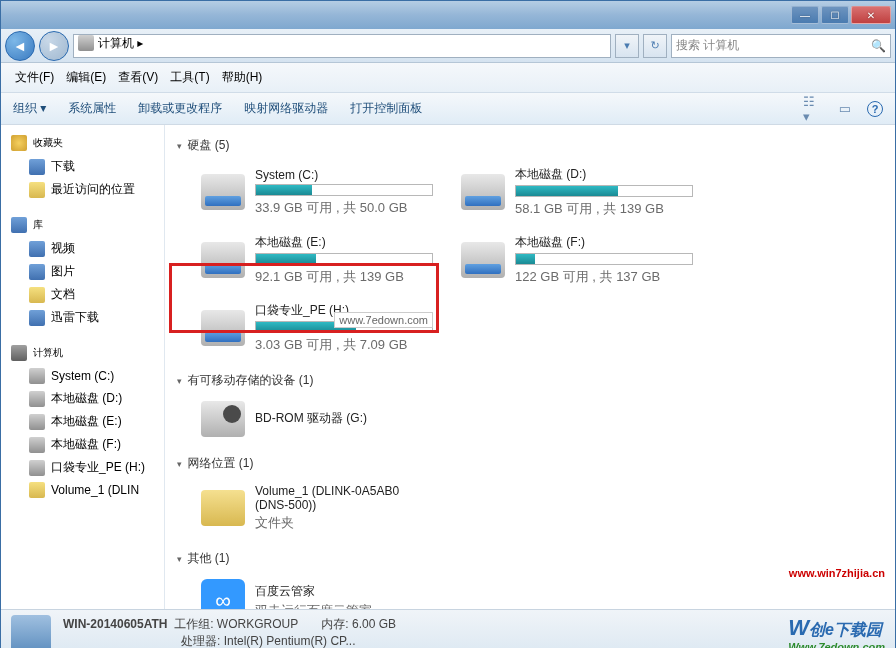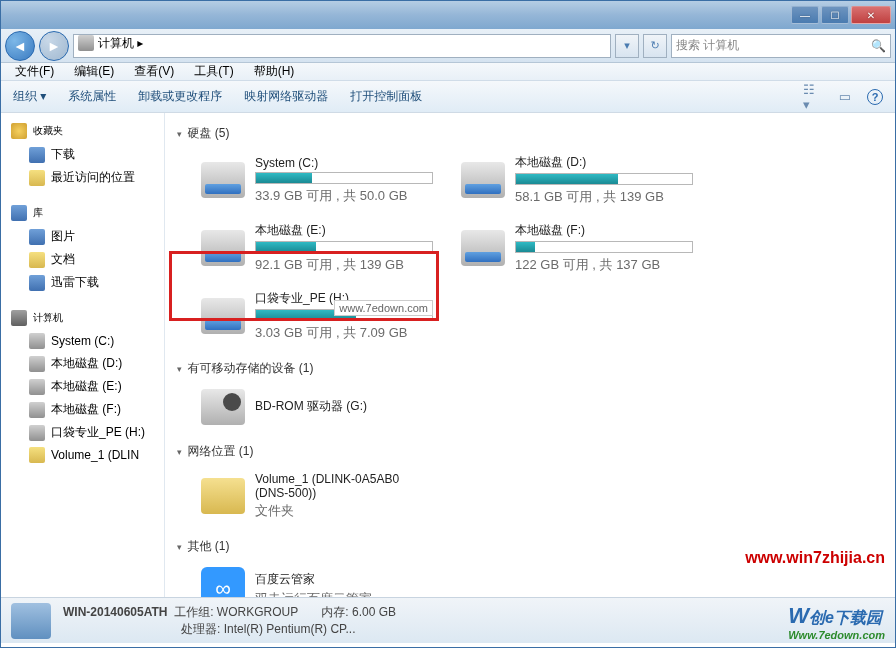--- a/index.html
+++ b/index.html
@@ -11,21 +11,21 @@
 .wc-min { background: linear-gradient(#6d94bf,#4a7bb0); }
 .wc-max { background: linear-gradient(#6d94bf,#4a7bb0); }
 .wc-close { background: linear-gradient(#d87070,#c04040); width: 40px; }
 .navbar { height: 34px; background: linear-gradient(to bottom, #e8f0f7, #d5e3f0); display: flex; align-items: center; padding: 0 4px; border-bottom: 1px solid #b5c6d6; gap: 4px; }
 .nav-btn { width: 30px; height: 30px; border-radius: 50%; background: radial-gradient(circle at 30% 30%, #7db8e8, #3a7ac0); border: 1px solid #2a6ab0; display: flex; align-items: center; justify-content: center; color: #fff; font-size: 14px; cursor: pointer; }
 .nav-btn.disabled { background: radial-gradient(circle at 30% 30%, #c8d8e8, #a0b8d0); }
 .addrbar { flex: 1; height: 24px; background: #fff; border: 1px solid #a0b0c0; display: flex; align-items: flex-start; padding: 0 4px; font-size: 12px; gap: 4px; }
 .addr-icon { width: 16px; height: 16px; background: linear-gradient(#d0d0d0,#909090); border-radius: 2px; }
 .refresh-btn { width: 24px; height: 24px; border: 1px solid #a0b0c0; background: linear-gradient(#f0f4f8,#d8e4f0); display: flex; align-items: center; justify-content: center; cursor: pointer; font-size: 11px; color: #4a7bb0; }
 .searchbar { width: 220px; height: 24px; background: #fff; border: 1px solid #a0b0c0; display: flex; align-items: center; padding: 0 4px; font-size: 12px; color: #888; gap: 4px; }
-.menubar { height: 18px; background: linear-gradient(to bottom, #f5f8fb, #e8f0f7); display: flex; align-items: center; padding: 0 8px; font-size: 12px; border-bottom: 1px solid #d0dce8; gap: 8px; }
+.menubar { height: 30px; background: linear-gradient(to bottom, #f5f8fb, #e8f0f7); display: flex; align-items: center; padding: 0 8px; font-size: 12px; border-bottom: 1px solid #d0dce8; gap: 0; }
 .menu-item { padding: 2px 6px; cursor: pointer; }
 .toolbar { height: 32px; background: linear-gradient(to bottom, #f5f8fb, #e0ecf6); display: flex; align-items: center; padding: 0 12px; font-size: 12px; color: #1f4e7a; border-bottom: 1px solid #cfdae5; gap: 22px; }
 .tb-item { cursor: pointer; display: flex; align-items: center; gap: 4px; }
 .tb-right { margin-left: auto; display: flex; gap: 12px; align-items: center; }
 .tb-icon { width: 20px; height: 20px; display: inline-flex; align-items: center; justify-content: center; color: #6a8bb0; font-size: 13px; cursor: pointer; }
 .tb-help { color: #2a6ab0; font-weight: bold; border: 1px solid #2a6ab0; border-radius: 50%; width: 16px; height: 16px; font-size: 11px; }
 .content { display: flex; height: calc(100% - 28px - 34px - 22px - 32px - 46px); }
 .sidebar { width: 164px; background: #fff; border-right: 1px solid #e0e8f0; overflow-y: auto; padding: 6px 0; font-size: 12px; }
 .side-section-title { font-size: 10px; padding: 4px 10px; display: flex; align-items: center; gap: 6px; cursor: pointer; }
 .side-item { padding: 3px 10px 3px 28px; display: flex; align-items: center; gap: 6px; cursor: pointer; white-space: nowrap; overflow: hidden; }
@@ -45,21 +45,21 @@
 .drive-icon.bd::after { background: #4a4a4a; border-radius: 50%; width: 18px; height: 18px; top: 4px; right: 4px; left: auto; }
 .drive-info { flex: 1; }
 .drive-name { color: #222; margin-bottom: 2px; }
 .drive-bar { height: 12px; background: #fff; border: 1px solid #b8b8b8; margin-bottom: 3px; position: relative; }
 .drive-bar-fill { height: 100%; background: linear-gradient(to bottom, #2fbac4, #1a8a94); }
 .drive-text { color: #6b6b6b; font-size: 13px; }
 .highlight-box { position: absolute; border: 3px solid #d82020; pointer-events: none; }
 .removable-row { display: flex; gap: 10px; padding: 4px 0 10px 20px; }
 .folder-big { width: 44px; height: 36px; background: linear-gradient(#f5e090,#d8b850); border-radius: 4px; flex-shrink: 0; }
 .baidu-icon { width: 44px; height: 44px; background: #3399ff; border-radius: 6px; display:flex; align-items:center; justify-content:center; color:#fff; font-size: 22px; flex-shrink:0; }
-.watermark-a { position: absolute; color: #c00; font-size: 16px; font-weight: bold; }
+.watermark-a { position: absolute; color: #c00; font-size: 11px; font-weight: bold; }
 .statusbar { height: 46px; background: linear-gradient(to bottom, #f0f4f8, #dce8f2); border-top: 1px solid #c8d4e0; display: flex; align-items: center; padding: 0 10px; font-size: 12px; gap: 12px; position: relative; }
 .status-icon { width: 40px; height: 36px; background: linear-gradient(#a0c0e0,#6090c0); border-radius: 4px; }
 .status-text { line-height: 1.4; color: #444; }
 .status-right-logo { position: absolute; right: 10px; bottom: 2px; font-size: 16px; font-weight: bold; font-style: italic; color: #2a6ab0; }
 .status-right-logo .url { font-size: 11px; color: #2d8b2d; display:block; }
 .annotation { position: absolute; background: #fff; border: 1px solid #ccc; padding: 1px 4px; font-size: 11px; color: #666; }
 </style>
 </head>
 <body>
 
@@ -123,20 +123,24 @@
           <span class="side-icon icon-folder"></span>
           <span>最近访问的位置</span>
         </div>
       <div style="height:12px"></div>
       <div class="side-section-title">
         <span class="side-icon icon-blue"></span>
         <span>库</span>
       </div>
       <div class="side-item">
           <span class="side-icon icon-blue"></span>
+          <span>视频</span>
+        </div>
+      <div class="side-item">
+          <span class="side-icon icon-blue"></span>
           <span>图片</span>
         </div>
       <div class="side-item">
           <span class="side-icon icon-folder"></span>
           <span>文档</span>
         </div>
       <div class="side-item">
           <span class="side-icon icon-blue"></span>
           <span>迅雷下载</span>
         </div>

